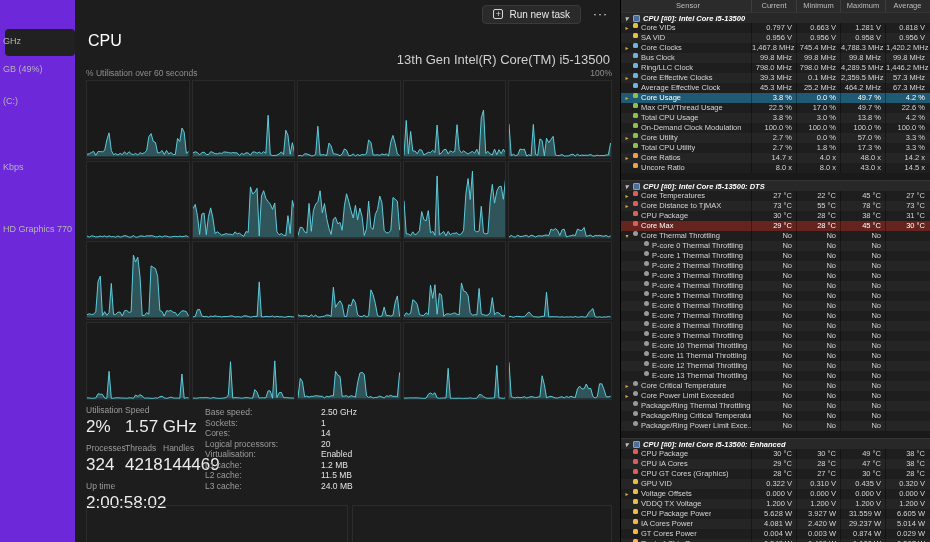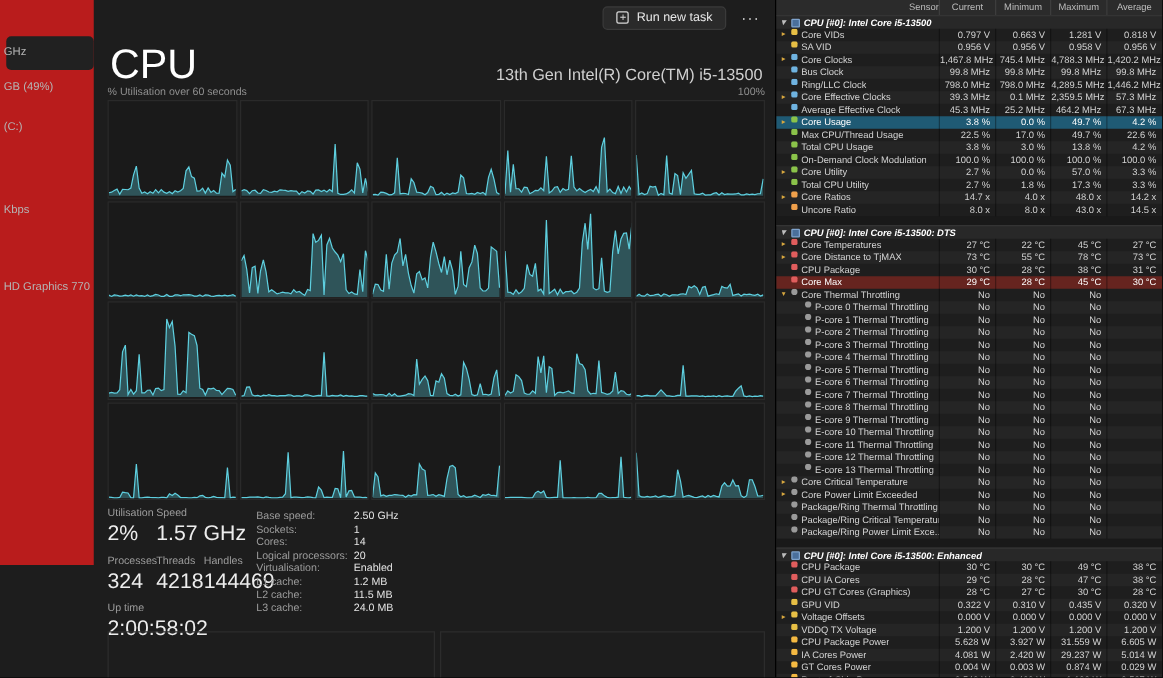--- a/index.html
+++ b/index.html
@@ -2,72 +2,72 @@
 <html><head>
 <meta charset="utf-8">
 <style>
   html,body{margin:0;padding:0;background:#000;}
   *{box-sizing:border-box;}
   .app{position:relative;width:930px;height:542px;overflow:hidden;background:#1d1d1d;
        font-family:"Liberation Sans",sans-serif;}
 
   
   .taskman{position:absolute;left:0;top:0;width:620px;height:542px;background:#1d1d1d;}
-  .tm-sidebar{position:absolute;left:0;top:0;width:75px;height:452px;background:#b91c1c;}
+  .tm-sidebar{position:absolute;left:0;top:0;width:75px;height:542px;background:#6d28d9;}
   .tm-sel{position:absolute;left:5px;top:29px;width:70px;height:27px;background:#212121;border-radius:4px;}
   .sb-frag{position:absolute;left:3px;font-size:9px;color:#b5b5b5;white-space:nowrap;}
   .sb-frag:nth-of-type(1){top:36px}
   .sb-frag:nth-of-type(2){top:64px}
   .sb-frag:nth-of-type(3){top:96px}
   .sb-frag:nth-of-type(4){top:162px}
   .sb-frag:nth-of-type(5){top:224px}
 
   .tm-topbar{position:absolute;left:75px;top:0;width:545px;height:28px;display:flex;align-items:center;
              justify-content:flex-end;gap:12px;padding-right:12px;}
   .run-task-btn{display:flex;align-items:center;gap:6px;background:#2a2a2a;border:1px solid #3a3a3a;
                 border-radius:4px;padding:3px 10px;font-size:10px;color:#e8e8e8;cursor:pointer;}
   .rt-icon{width:10px;height:10px;border:1px solid #d8d8d8;border-radius:2px;font-size:9px;line-height:8px;
            text-align:center;color:#d8d8d8;}
   .rt-icon::before{content:"+";}
   .more-btn{color:#e8e8e8;font-size:12px;letter-spacing:1px;cursor:pointer;}
 
   .tm-main{position:absolute;left:75px;top:28px;width:545px;height:514px;}
-  .tm-title{position:absolute;left:13px;top:4px;font-size:33px;color:#fff;}
+  .tm-title{position:absolute;left:13px;top:4px;font-size:16px;color:#fff;}
   .tm-sub{position:absolute;right:10px;top:24px;font-size:13px;color:#d0d0d0;}
   .tm-caption{position:absolute;left:11px;right:8px;top:40px;display:flex;justify-content:space-between;
               font-size:8.5px;color:#8f8f8f;}
   .graph-grid{position:absolute;left:11px;top:52px;width:526px;height:320px;display:grid;
               grid-template-columns:repeat(5,1fr);grid-template-rows:repeat(4,1fr);gap:2px;}
   .graph-cell{border:1px solid #2a2a2a;background:#1a1a1a;overflow:hidden;}
   .graph-cell svg{display:block;width:100%;height:100%;}
 
   .stats-left{position:absolute;left:11px;top:377px;width:185px;}
   .stat-row{display:flex;margin-bottom:6px;}
   .stat{margin-right:0;}
   .stat.c1{width:39px;}
   .stat.c2{width:38px;}
   .s-label{font-size:8.5px;color:#9c9c9c;margin-bottom:2px;}
   .s-value{font-size:17px;color:#ededed;white-space:nowrap;}
 
   .details{position:absolute;left:130px;top:379px;font-size:8.5px;}
-  .detail-row{display:flex;line-height:10.5px;}
+  .detail-row{display:flex;line-height:10.5px;gap:38px;}
   .d-label{width:78px;color:#9c9c9c;}
   .d-value{color:#e4e4e4;}
 
   .next-box{position:absolute;top:477px;height:40px;border:1px solid #2c2c2c;}
   .next-box.left{left:11px;width:262px;}
   .next-box.right{left:277px;width:260px;}
 
   
   .sensors{position:absolute;left:620px;top:0;width:310px;height:542px;background:#1e1e1e;
            border-left:1px solid #000;font-size:7.5px;color:#d4d4d4;overflow:hidden;}
   .sn-header{display:grid;grid-template-columns:130px 45px 44px 45px 44px;height:12px;line-height:12px;
              background:#2b2b2b;color:#bdbdbd;}
   .sn-header span{text-align:center;border-left:1px solid #3d3d3d;overflow:hidden;}
-  .sn-header span:first-child{text-align:right;padding-left:4px;border-left:none;}
+  .sn-header span:first-child{text-align:center;padding-left:4px;border-left:none;}
   .sn-row{display:grid;grid-template-columns:130px 45px 44px 45px 44px;height:10px;line-height:10px;}
   .sn-row.alt{background:rgba(255,255,255,0.03);}
   .sn-name{display:flex;align-items:flex-start;gap:3px;padding-left:3px;overflow:hidden;white-space:nowrap;}
   .sn-row.ind .sn-name{padding-left:14px;}
   .sn-exp{flex:0 0 6px;width:6px;color:#d7a73f;font-size:6px;text-align:center;}
   .sn-exp.sec{color:#bdbdbd;font-size:7px;flex:0 0 7px;}
   .sn-dot{flex:0 0 5px;width:5px;height:5px;border-radius:1.5px;}
   .sn-dot.round{border-radius:50%;}
   .sn-lbl{overflow:hidden;white-space:nowrap;}
   .sn-val{text-align:right;padding-right:4px;border-left:1px solid rgba(0,0,0,0.35);overflow:hidden;white-space:nowrap;}

